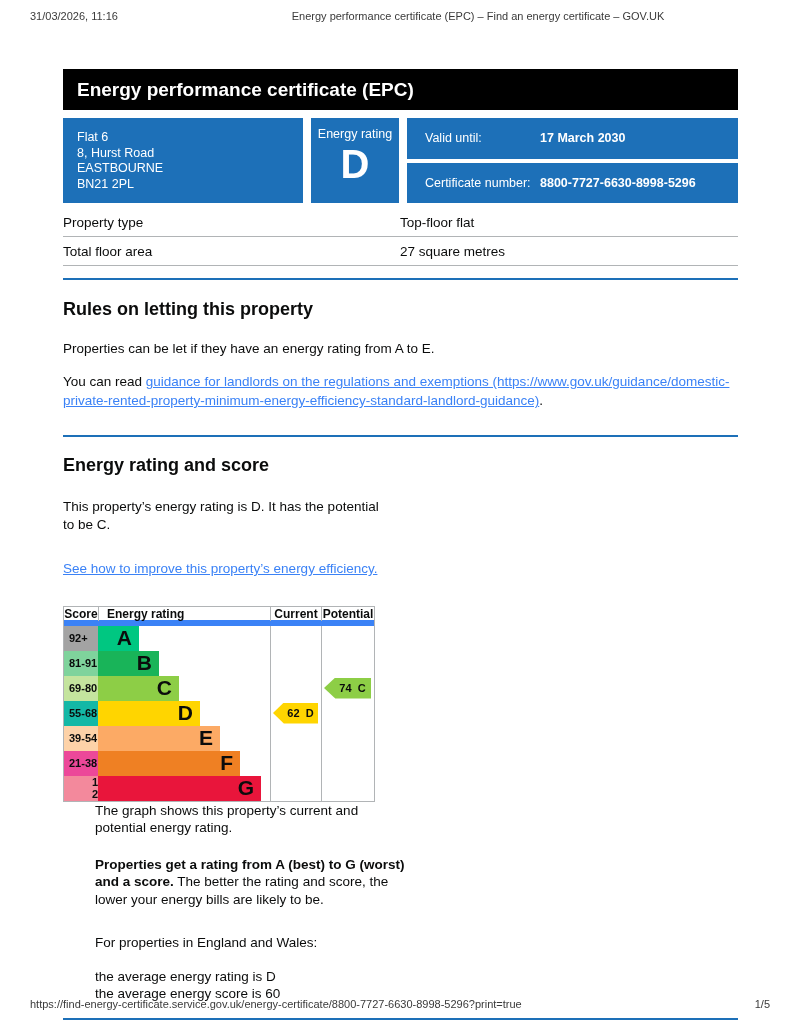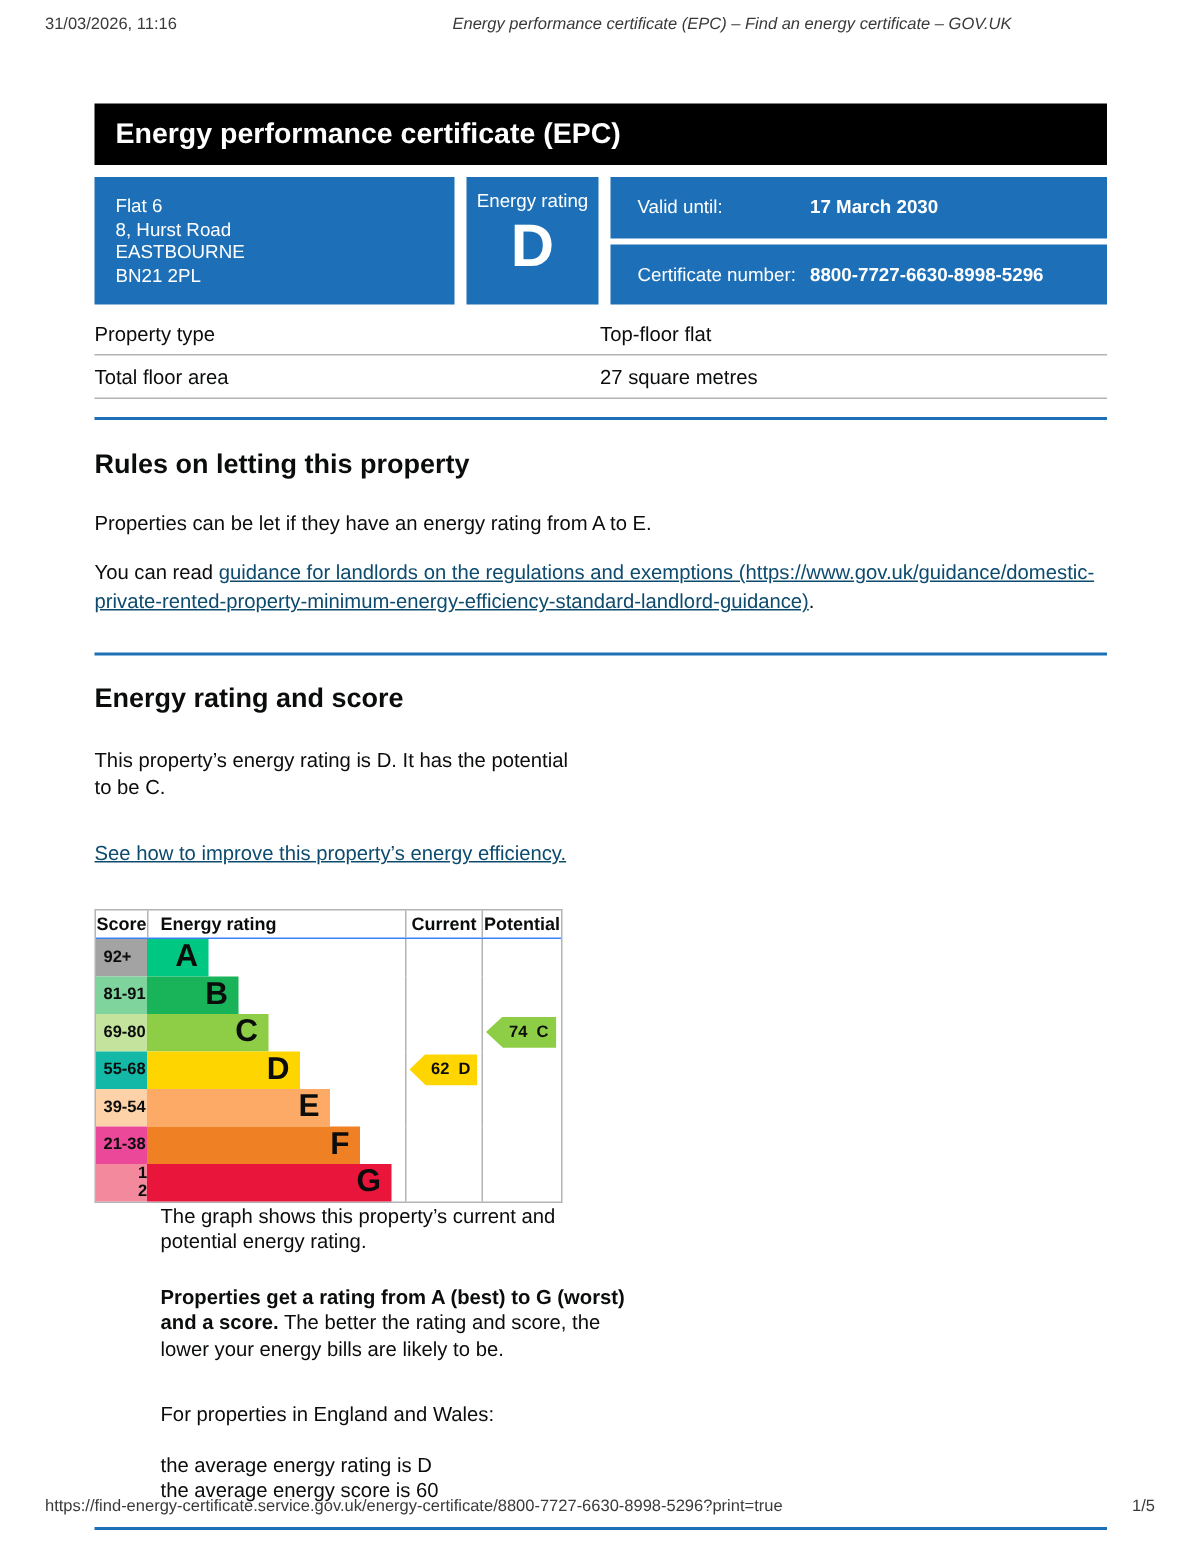--- a/index.html
+++ b/index.html
@@ -3,25 +3,25 @@
 <meta charset="utf-8">
 <style>
   * { box-sizing: border-box; }
   html,body { margin:0; padding:0; }
   body {
     width:800px; height:1033px; position:relative;
     background:#ffffff; color:#0b0c0c;
     font-family:"Liberation Sans", sans-serif;
     overflow:hidden;
   }
-  a { color:#0c4a6e; }
+  a { color:#3b82f6; }
 
   
   .print-header { position:absolute; top:10px; left:30px; right:30px; font-size:11px; color:#3a3a3a; }
-  .ph-title { position:absolute; left:458px; top:0; transform:translateX(-50%); white-space:nowrap;font-style:italic; }
+  .ph-title { position:absolute; left:448px; top:0; transform:translateX(-50%); white-space:nowrap; }
   .print-footer { position:absolute; top:998px; left:30px; right:30px; font-size:11px; color:#3a3a3a;
     display:flex; justify-content:space-between; }
 
   .content { position:absolute; left:63px; top:69px; width:675px; }
 
   .banner { background:#000; color:#fff; font-size:19px; font-weight:bold; padding:10px 14px 9px; }
 
   .boxes { display:flex; gap:8px; margin-top:8px; height:85px; }
   .box-address { width:240px; background:#1d70b8; color:#fff; padding:12px 14px; font-size:12.5px; line-height:15.5px; }
   .box-rating { width:88px; background:#1d70b8; color:#fff; text-align:center; padding-top:9px; }
@@ -42,32 +42,32 @@
   .divider.d3 { margin-top:15px; }
 
   h2 { font-size:18px; font-weight:bold; margin:0; }
   .h2-letting { margin-top:19px; }
   p, .para { font-size:13.5px; line-height:19px; margin:0; }
   .p1 { margin-top:19px; }
   .p2 { margin-top:14px; }
 
   .section { display:flex; margin-top:18px;flex-direction:column; }
   .col-left { width:327px; }
-  .col-right { width:312px; margin-left:44px; }
+  .col-right { width:312px; margin-left:32px; }
   .col-left .intro { margin-top:22px; line-height:17.5px; }
   .col-left .improve { margin-top:27px; line-height:17.5px; }
   .col-right .para { line-height:17.5px; }
   .col-right .rp2 { margin-top:19px; }
   .col-right .rp3 { margin-top:26px; }
   .col-right .avg { margin-top:16px; }
 
   
   .epc { margin-top:28px; width:312px; border:1px solid #b1b4b6; font-size:11px; background:#fff; }
   .epc-row { display:grid; grid-template-columns:34px 172px 51px 53px; height:25px; }
-  .epc-head { height:19px; border-bottom:1px solid #3b82f6; font-weight:bold; font-size:12px; }
+  .epc-head { height:19px; border-bottom:6px solid #3b82f6; font-weight:bold; font-size:12px; }
   .epc-head > div { display:flex; align-items:center; justify-content:center; }
   .epc-head .h-rating { justify-content:flex-start; padding-left:8px; border-left:1px solid #b1b4b6; }
   .epc-head .h-current, .epc-head .h-potential { border-left:1px solid #b1b4b6; }
   .c-score { display:flex; align-items:center; padding-left:5px; font-weight:bold; }
   .bar { height:100%; display:flex; align-items:center; justify-content:flex-end; padding-right:7px;
          font-weight:bold; font-size:21px; color:#0b0c0c; }
   .c-cur, .c-pot { border-left:1px solid #b1b4b6; position:relative; }
   .arrow { position:absolute; top:2px; bottom:2px; left:2px; right:3px;
     clip-path:polygon(0 50%, 24% 0, 100% 0, 100% 100%, 24% 100%);
     display:flex; align-items:center; justify-content:center; padding-left:10px;

